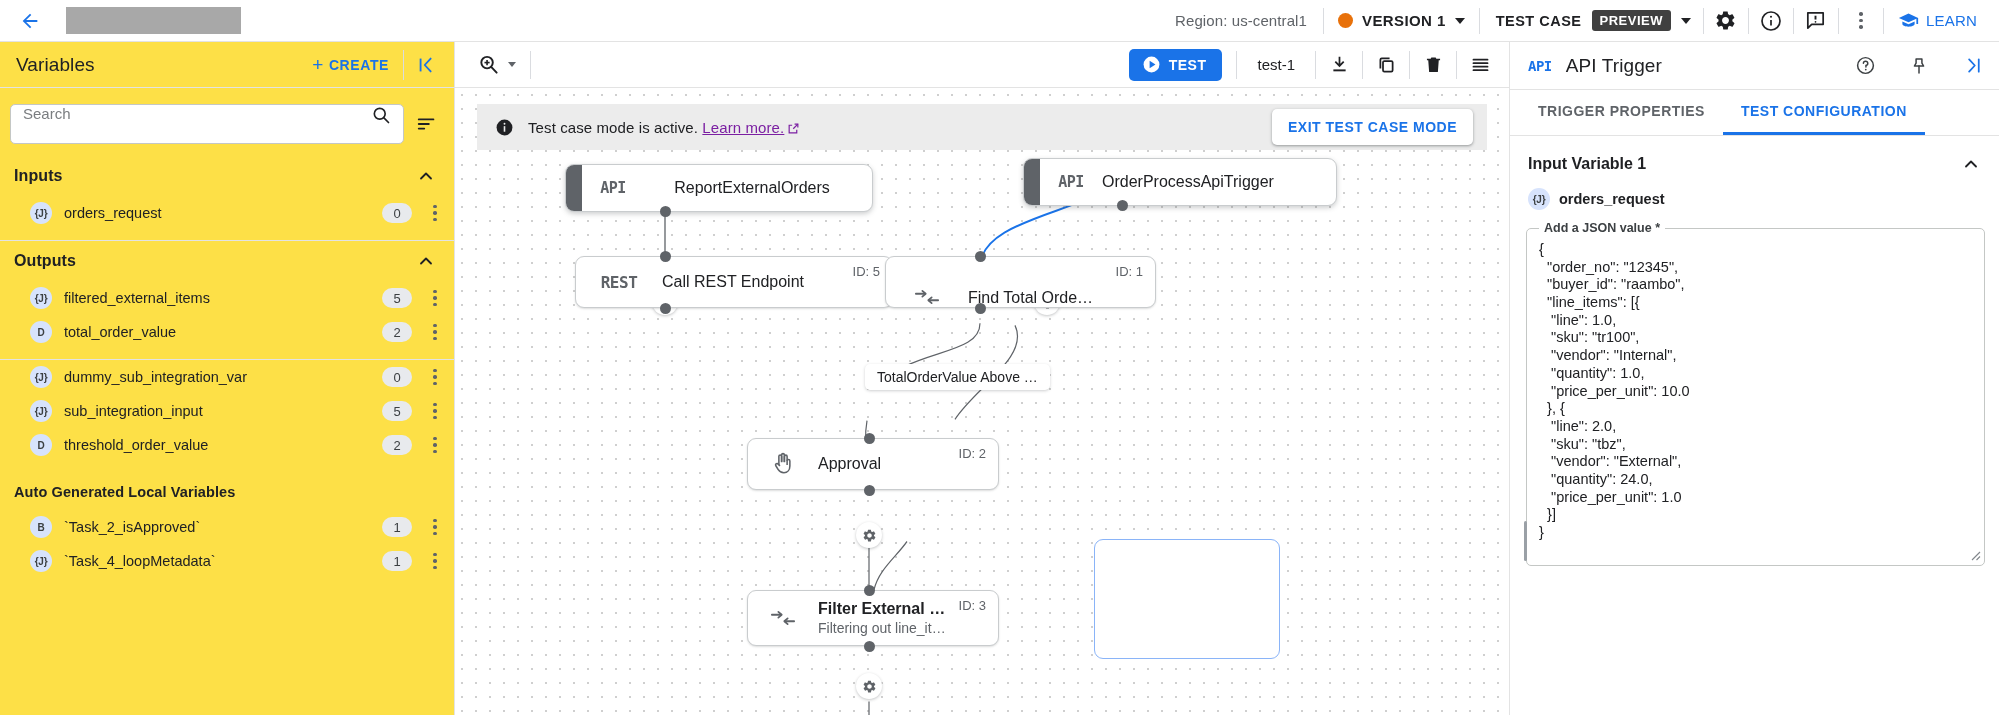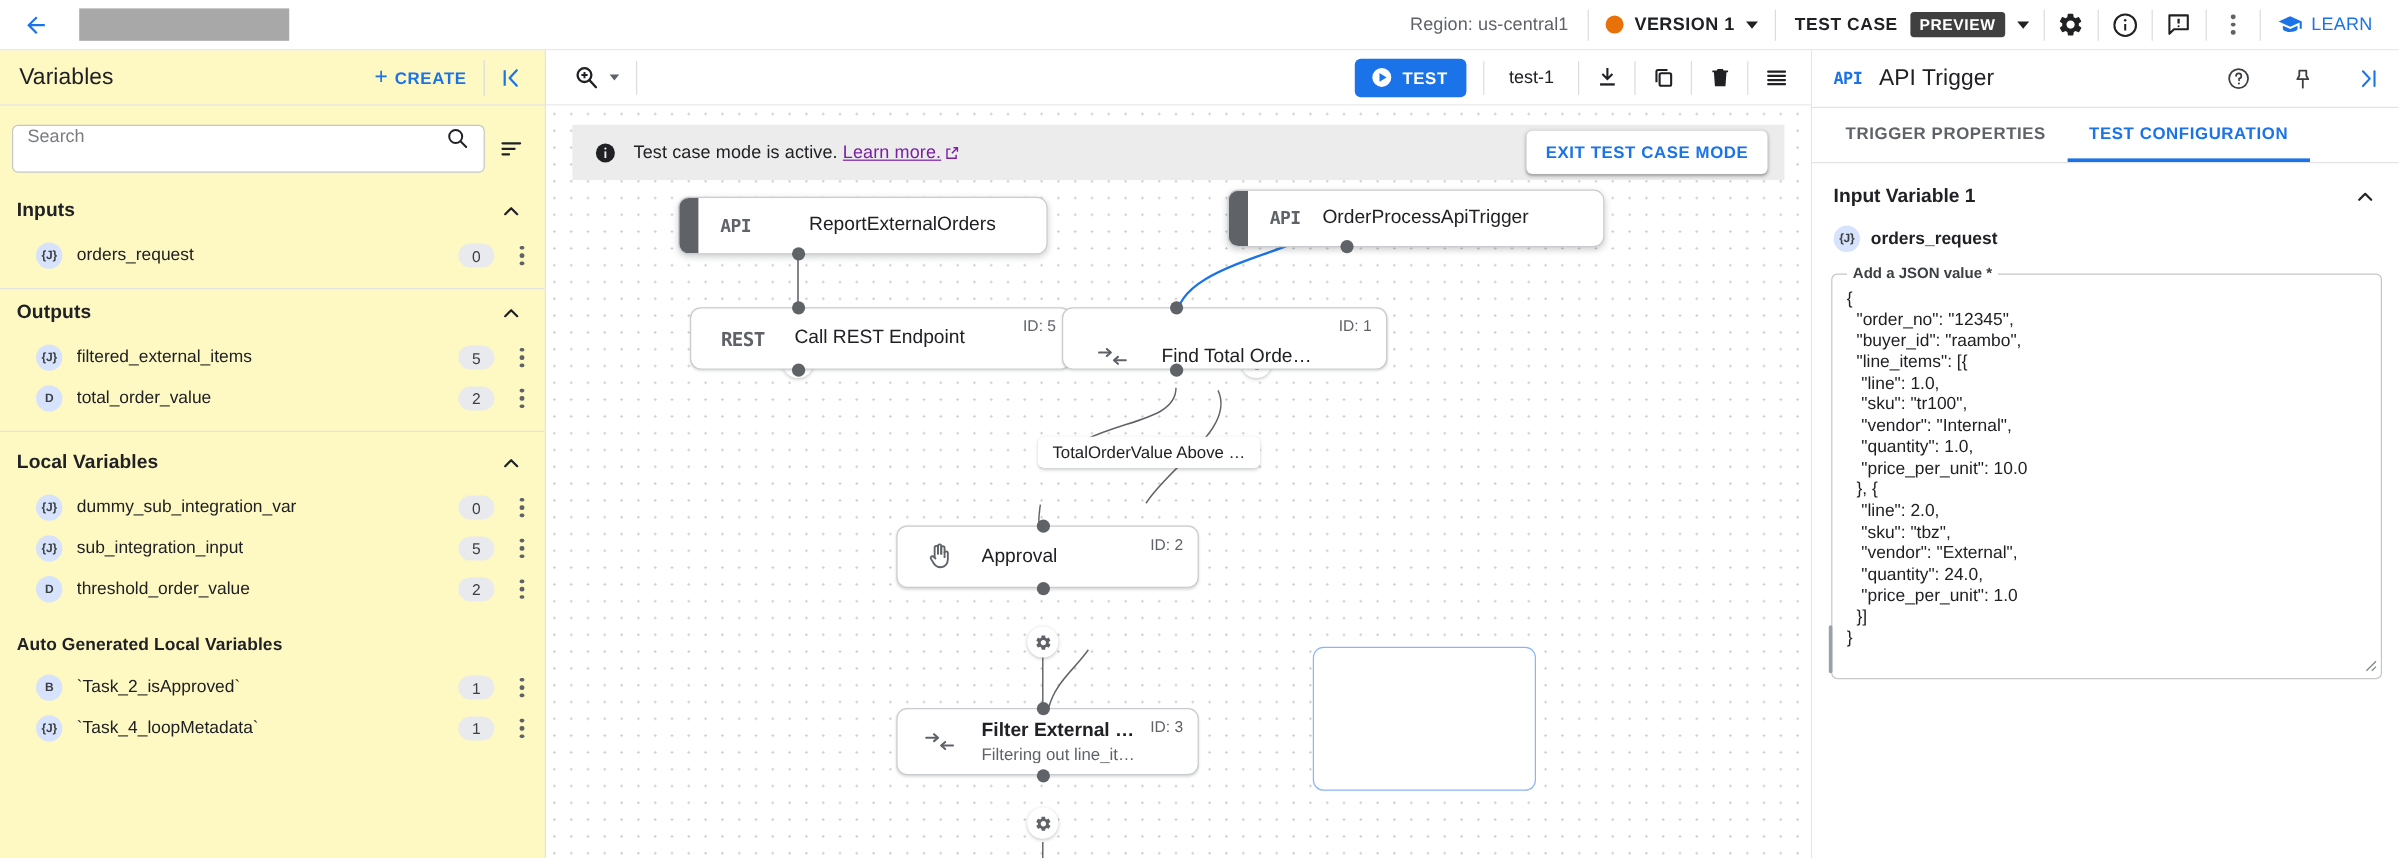--- a/index.html
+++ b/index.html
@@ -52,21 +52,21 @@
     display:flex; align-items:center; gap:7px; color:#1a73e8; font-size:15px;
     padding: 0 18px 0 14px; cursor:pointer; white-space:nowrap; letter-spacing:.2px;
   }
 
   
   .body-row { flex: 1 1 auto; display: flex; min-height: 0; }
 
   
   .sidebar {
     width: 455px; flex: 0 0 455px; display:flex; flex-direction:column;
-    border-right: 1px solid #e3e3e3; background:#fef9c3; min-height:0;
+    border-right: 1px solid #e3e3e3; background:#fde047; min-height:0;
   }
   .sb-header {
     height: 46px; flex:0 0 46px; display:flex; align-items:center; padding: 0 4px 0 16px;
     border-bottom: 1px solid #e3e3e3;
   }
   .sb-title { font-size: 19px; color:#202124; flex:1 1 auto; letter-spacing:.1px;}
   .create-btn {
     display:flex; align-items:center; gap:5px; color:#1a73e8; font-size:14px; font-weight:bold;
     letter-spacing:.6px; padding: 0 14px; cursor:pointer; white-space:nowrap;
   }
@@ -364,28 +364,20 @@
             <span class="kebab">
                 <i></i>
                 <i></i>
                 <i></i>
               </span>
           </div>
           <div class="divider"></div>
         </div>
 
         <div class="section">
-          <div class="section-head" style="padding-top:16px;">
-            <span class="sh-title">Local Variables</span>
-            <span class="chev">
-                <svg width="20" height="20" viewBox="0 0 24 24" fill="none" stroke="currentColor" stroke-width="2.2" stroke-linecap="round" stroke-linejoin="round">
-                  <polyline points="6,15 12,9 18,15"></polyline>
-                </svg>
-              </span>
-          </div>
           <div class="var-row">
             <span class="vtype">{J}</span>
             <span class="vname">dummy_sub_integration_var</span>
             <span class="vcount">0</span>
             <span class="kebab">
                 <i></i>
                 <i></i>
                 <i></i>
               </span>
           </div>

